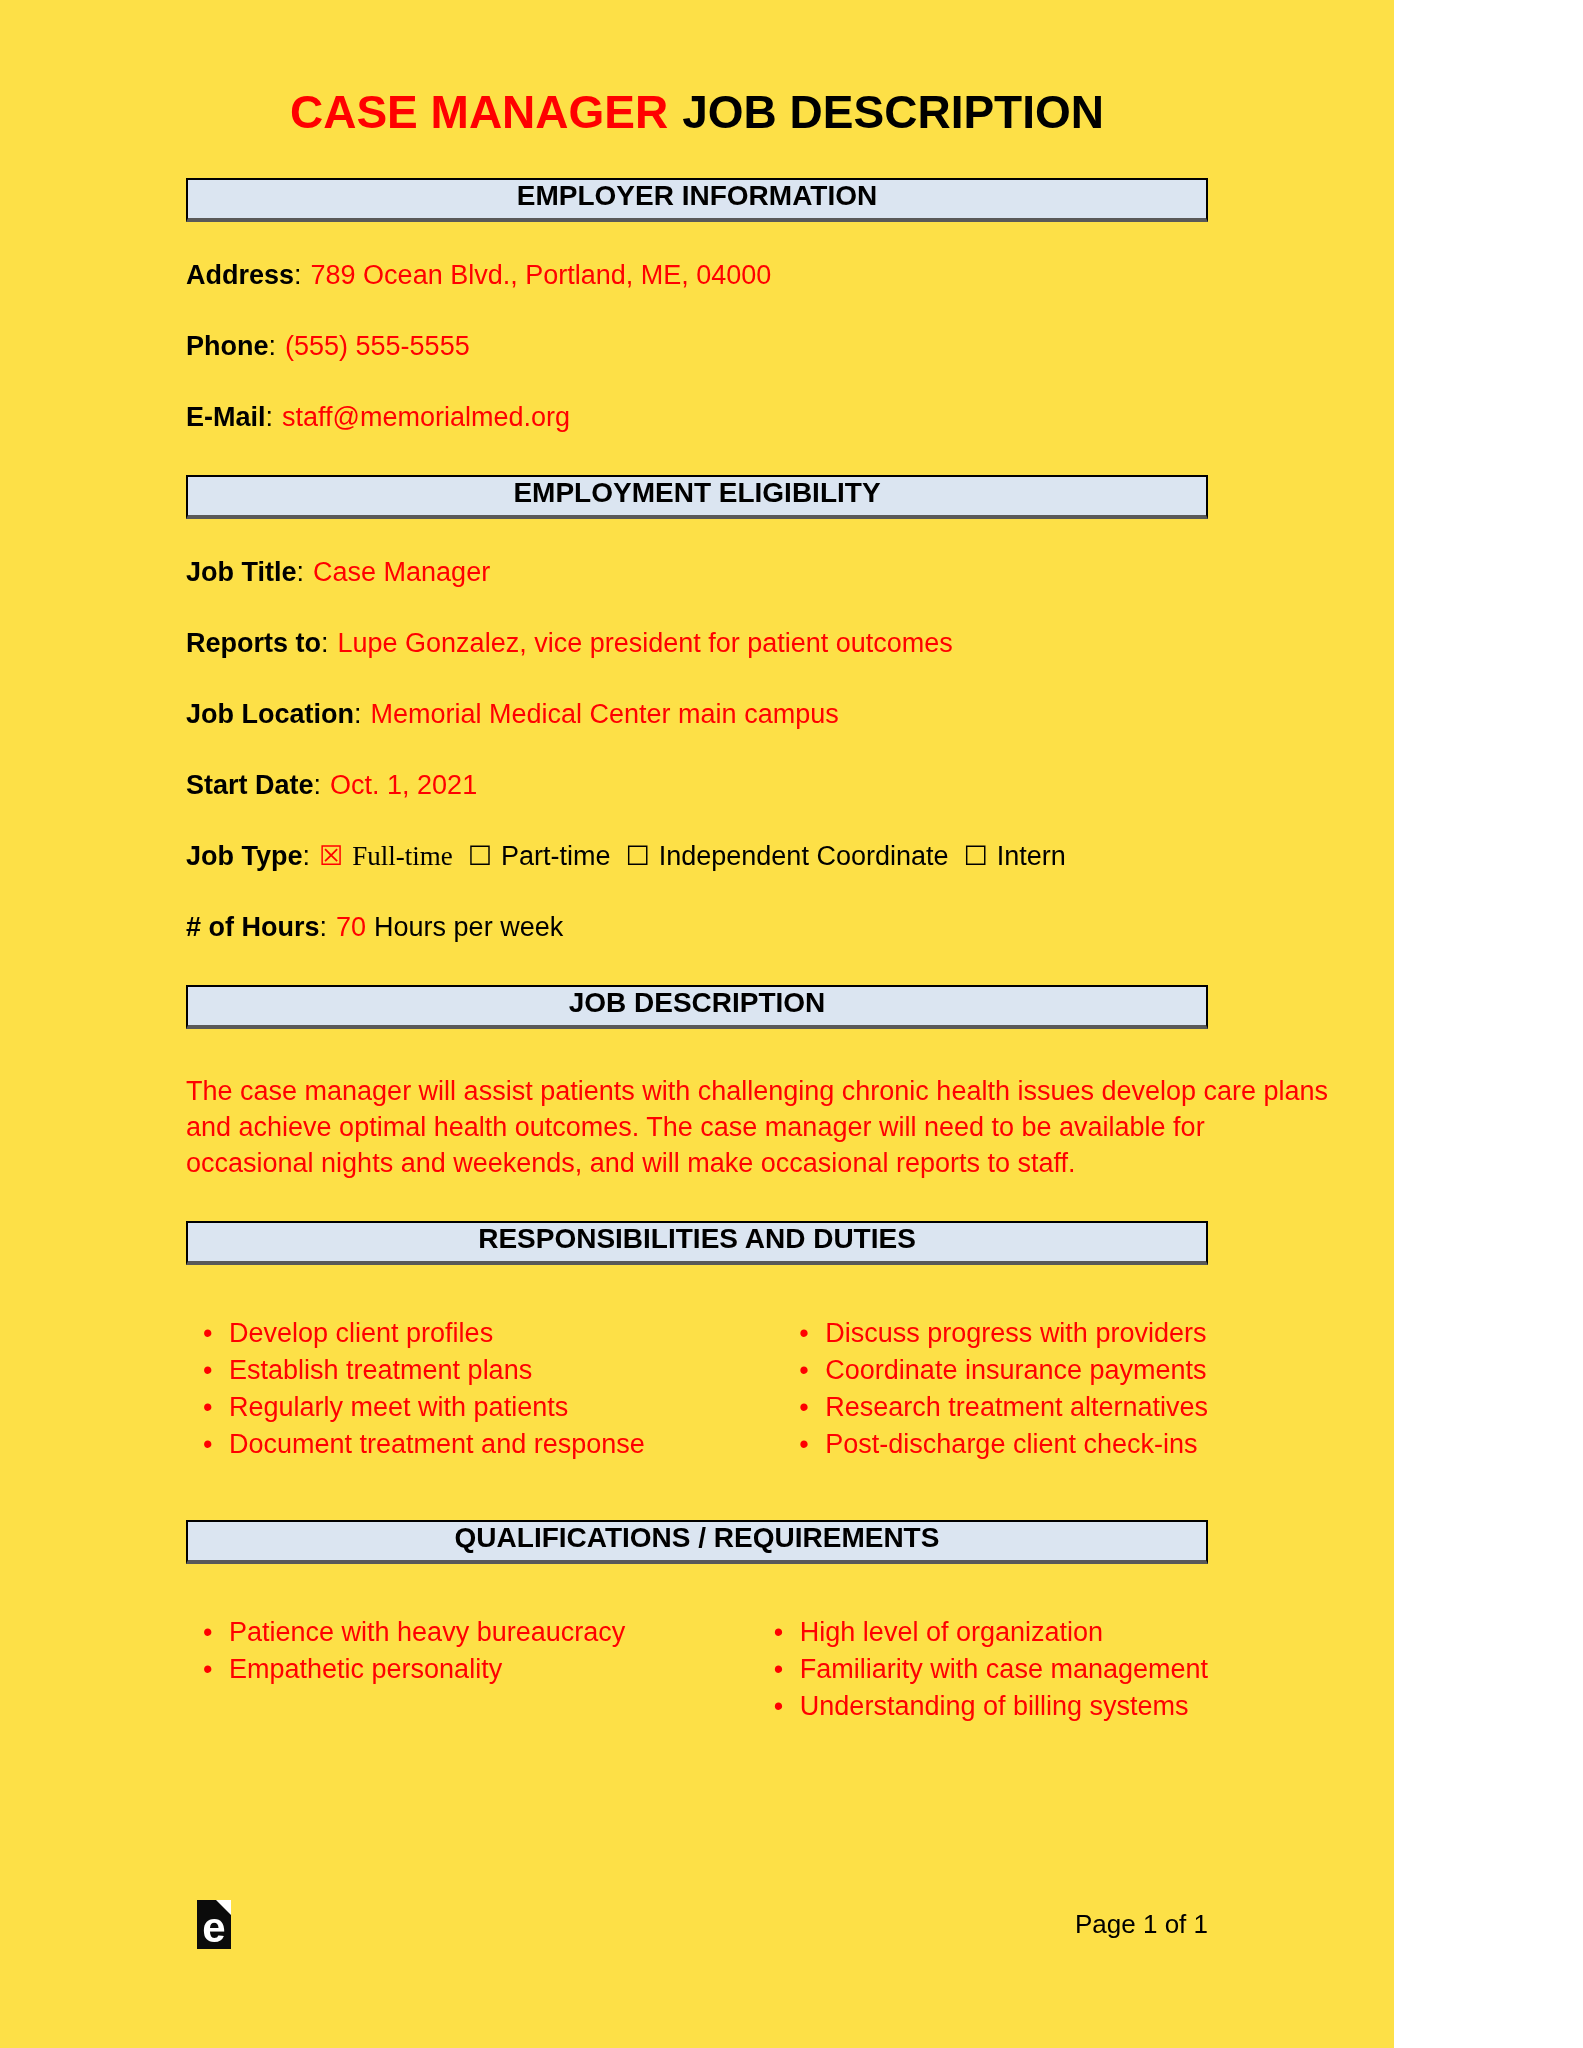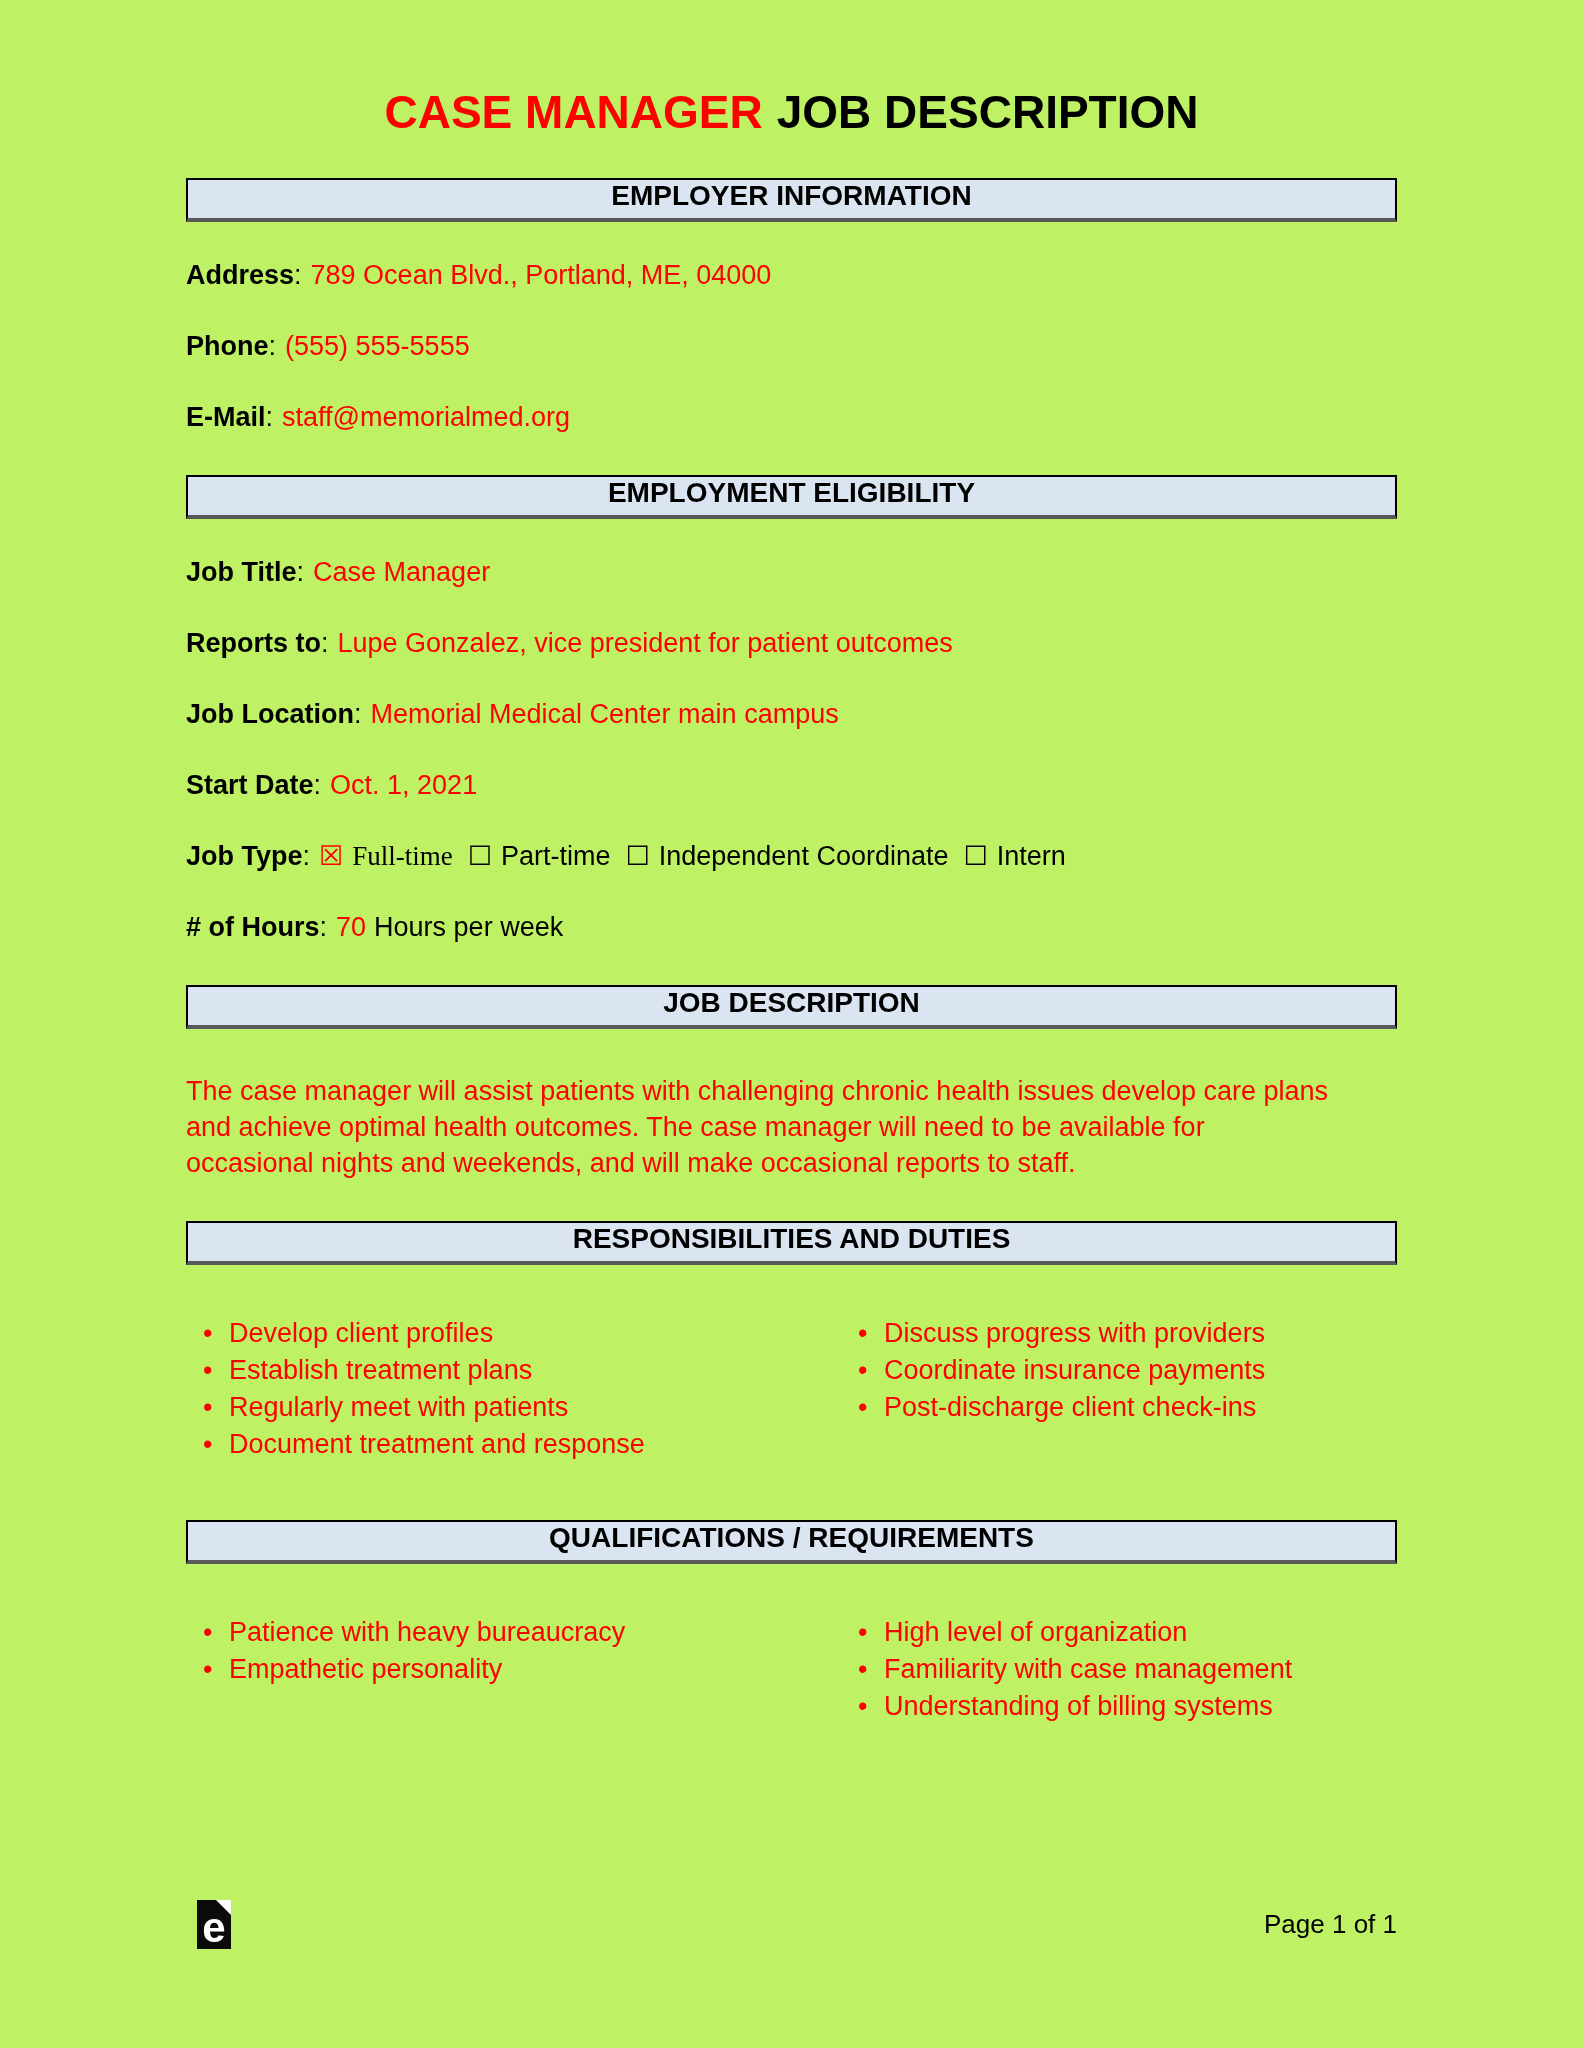--- a/index.html
+++ b/index.html
@@ -1,20 +1,20 @@
 <!DOCTYPE html>
 <html><head>
 <meta charset="utf-8">
 <style>
   html, body { margin: 0; padding: 0; background: #ffffff; }
   .page {
     position: relative;
-    width: 1583px;
+    width: 1394px;
     height: 2048px;
-    background: #bef264;
+    background: #fde047;
     color: #000000;
     font-family: "Liberation Sans", "DejaVu Sans", sans-serif;
     box-sizing: border-box;
     padding: 86px 186px 0 186px;
     overflow: hidden;
   }
   h1.title {
     margin: 0 0 36px 0;
     font-size: 46px;
     line-height: 52px;
@@ -170,20 +170,21 @@
   <div class="bullets">
     <ul class="col-a">
       <li><span class="dot">•</span><span>Develop client profiles</span></li>
       <li><span class="dot">•</span><span>Establish treatment plans</span></li>
       <li><span class="dot">•</span><span>Regularly meet with patients</span></li>
       <li><span class="dot">•</span><span>Document treatment and response</span></li>
     </ul>
     <ul class="col-b">
       <li><span class="dot">•</span><span>Discuss progress with providers</span></li>
       <li><span class="dot">•</span><span>Coordinate insurance payments</span></li>
+      <li><span class="dot">•</span><span>Research treatment alternatives</span></li>
       <li><span class="dot">•</span><span>Post-discharge client check-ins</span></li>
     </ul>
   </div>
 
   <div class="banner">
     <span>QUALIFICATIONS / REQUIREMENTS</span>
   </div>
 
   <div class="bullets">
     <ul class="col-a">

